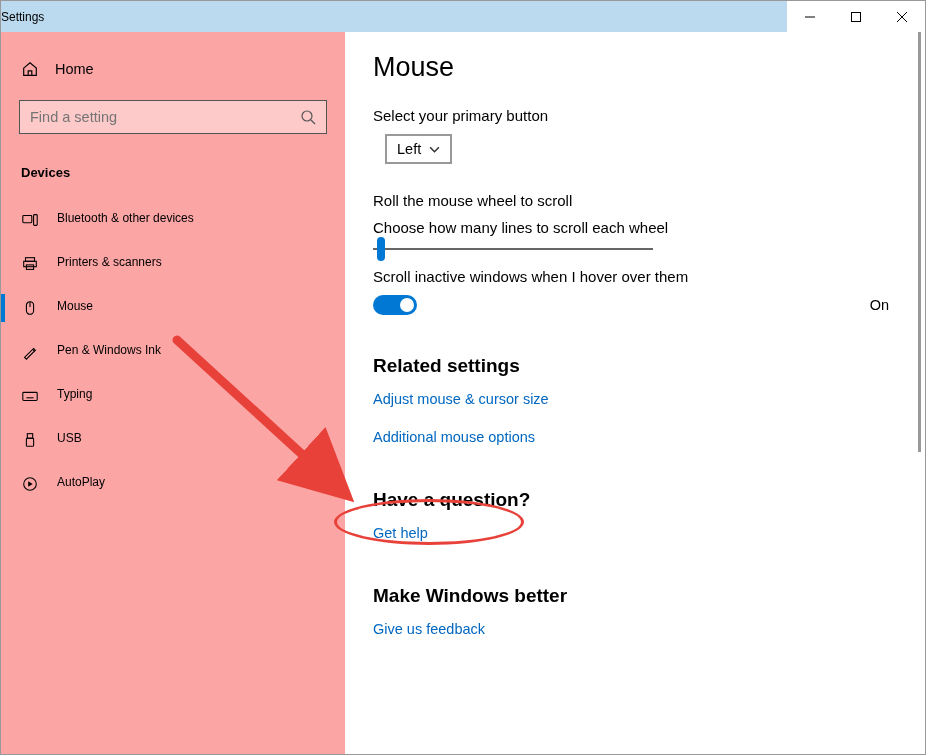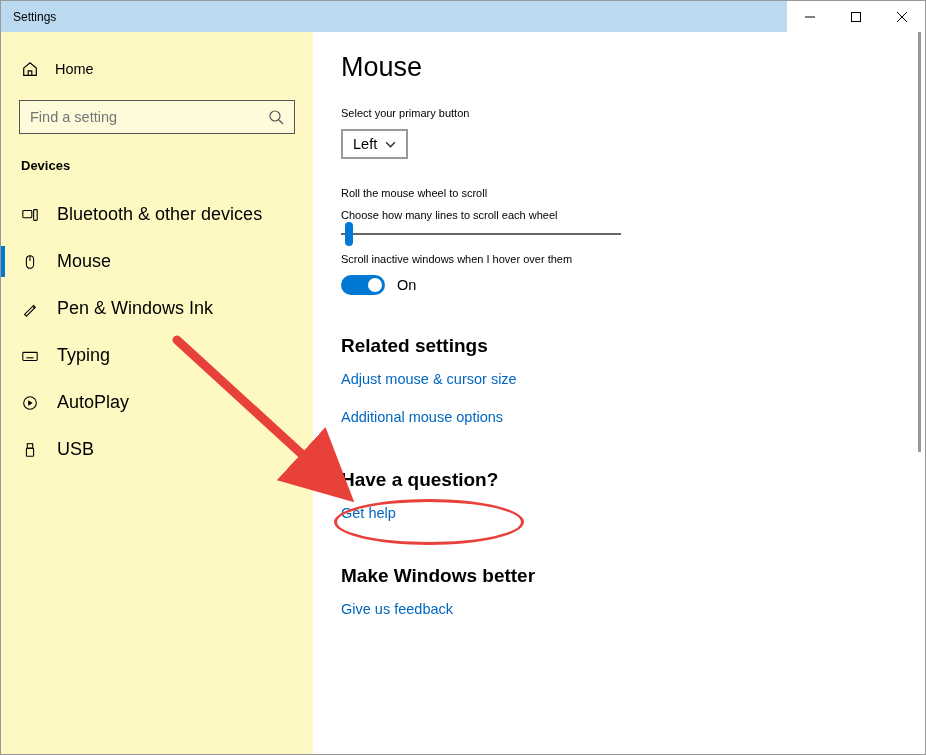--- a/index.html
+++ b/index.html
@@ -1,52 +1,52 @@
 <!DOCTYPE html>
 <html><head>
   <meta charset="utf-8">
   <style>
     * { margin: 0; padding: 0; box-sizing: border-box; font-family: "Segoe UI", Tahoma, sans-serif; }
     body { width: 926px; height: 755px; border: 1px solid #999; background: #fff; overflow: hidden; position: relative; }
 
     
-    .titlebar { height: 31px; background: #bbdaef; display: flex; align-items: center; padding-left: 12px; font-size: 12px; color: #000; }
+    .titlebar { height: 31px; background: #bbdaef; display: flex; align-items: center; font-size: 12px; color: #000; }
     .titlebar-spacer { flex: 1; }
     .win-controls { display: flex; }
     .win-btn { width: 46px; height: 31px; display: flex; align-items: center; justify-content: center; cursor: default; background:#fff; }
     .win-btn svg { stroke: #000; stroke-width: 1; fill: none; }
 
     
     .layout { display: flex; height: calc(100% - 31px); }
-    .sidebar { width: 312px; background: #fef9c3; padding-top: 20px; display:flex; flex-direction:column; }
+    .sidebar { width: 344px; background: #fca5a5; padding-top: 20px; display:flex; flex-direction:column; }
     .content-wrap { flex: 1; display: flex; }
     .content { flex: 1; padding: 20px 28px 20px 28px; overflow-y: auto; }
     .scrollbar { width: 6px; background: #fff; position:relative; margin-right:2px; }
     .scrollbar-thumb { width: 3px; background:#999; position:absolute; top:0; height:420px; left:1px; }
 
     
     .home-row { display: flex; align-items: center; gap: 16px; padding: 8px 20px; margin-bottom: 14px; cursor:pointer; }
     .home-row svg { width:18px; height:18px; }
     .home-row span { font-size: 14.5px; }
     .search-box { margin: 0 18px 24px 18px; height: 34px; border: 1px solid #555; background: rgba(255,255,255,.4); display:flex; align-items:center; padding:0 10px;justify-content:space-between; }
     .search-box input { border:none; background:transparent; flex:1; font-size:14.5px; outline:none; color:#555; }
     .search-box svg { width:16px; height:16px; }
-    .section-label { font-size: 13px; font-weight:600; padding: 0 20px 18px 20px; }
-    .nav-item { display:flex; align-items:center; gap:18px; padding: 13px 20px; font-size:18px; cursor:pointer; position:relative; }
+    .section-label { font-size: 13px; font-weight:600; padding: 0 20px 18px 20px; margin-top: 7px; }
+    .nav-item { display:flex; align-items:flex-start; gap:18px; padding: 13px 20px; font-size:12px; cursor:pointer; position:relative; }
     .nav-item.active::before { content:""; position:absolute; left:0; top:8px; bottom:8px; width:4px; background:#0078d4; }
     .nav-item svg { width:18px; height:18px; flex:0 0 18px; }
 
     
     .page-title { font-size: 27px; font-weight: 400; margin-bottom: 24px; }
-    .field-label { font-size: 11px; margin-bottom: 10px; }
-    .dropdown { border: 2px solid #999; display:inline-flex; align-items:center; padding: 5px 10px; font-size:14.5px; gap:8px; margin-bottom:28px; cursor:pointer; }
+    .field-label { font-size: 15px; margin-bottom: 10px; }
+    .dropdown { border: 2px solid #999; display:inline-flex; align-items:center; padding: 5px 10px; font-size:14.5px; gap:8px; margin-bottom:28px; cursor:pointer;margin-left:12px; }
     .dropdown svg { width:11px; height:11px; }
     .slider-track { width:280px; height:2px; background:#666; position:relative; margin: 12px 0 18px 0; }
     .slider-thumb { width:8px; height:24px; background:#0078d4; border-radius:4px; position:absolute; left:4px; top:-11px; }
-    .toggle-row { display:flex; align-items:center; gap:12px; margin-bottom:40px; }
+    .toggle-row { display:flex; align-items:center; gap:12px; margin-bottom:40px;justify-content:space-between; }
     .toggle { width:44px; height:20px; border-radius:10px; background:#0078d4; position:relative; }
     .toggle::after { content:""; position:absolute; right:3px; top:3px; width:14px; height:14px; border-radius:50%; background:#fff; }
     .toggle-row span { font-size:14.5px; }
     .section-heading { font-size:19px; font-weight:600; margin-bottom:14px; }
     .link { color:#0067c0; font-size:14.5px; margin-bottom:22px; display:block; cursor:pointer; }
     .related-block { margin-bottom:44px; }
 
     
     .annot { position:absolute; pointer-events:none; }
     .arrow-svg { position:absolute; left:170px; top:333px; width:186px; height:170px; }
@@ -96,20 +96,28 @@
     </div>
     <div class="section-label">Devices</div>
 
     <div class="nav-item">
       <svg viewBox="0 0 20 20" fill="none" stroke="#000" stroke-width="1.2">
           <rect x="2" y="5" width="10" height="8" rx="1"></rect>
           <rect x="14" y="4" width="4" height="12" rx="1"></rect>
         </svg>
       <span>Bluetooth &amp; other devices</span>
     </div>
+    <div class="nav-item">
+      <svg viewBox="0 0 20 20" fill="none" stroke="#000" stroke-width="1.2">
+          <rect x="5" y="3" width="10" height="4"></rect>
+          <rect x="3" y="7" width="14" height="6"></rect>
+          <rect x="6" y="11" width="8" height="5"></rect>
+        </svg>
+      <span>Printers &amp; scanners</span>
+    </div>
     <div class="nav-item active">
       <svg viewBox="0 0 20 20" fill="none" stroke="#000" stroke-width="1.2">
           <rect x="6" y="3" width="8" height="14" rx="4"></rect>
           <line x1="10" y1="3" x2="10" y2="9"></line>
         </svg>
       <span>Mouse</span>
     </div>
     <div class="nav-item">
       <svg viewBox="0 0 20 20" fill="none" stroke="#000" stroke-width="1.2">
           <path d="M4 16 L14 6 L16 8 L6 18 Z"></path>
@@ -123,31 +131,31 @@
           <line x1="5" y1="9" x2="5" y2="9"></line>
           <line x1="8" y1="9" x2="8" y2="9"></line>
           <line x1="11" y1="9" x2="11" y2="9"></line>
           <line x1="14" y1="9" x2="14" y2="9"></line>
           <line x1="6" y1="12" x2="14" y2="12"></line>
         </svg>
       <span>Typing</span>
     </div>
     <div class="nav-item">
       <svg viewBox="0 0 20 20" fill="none" stroke="#000" stroke-width="1.2">
+          <rect x="7" y="3" width="6" height="5"></rect>
+          <rect x="6" y="8" width="8" height="9" rx="1"></rect>
+        </svg>
+      <span>USB</span>
+    </div>
+    <div class="nav-item">
+      <svg viewBox="0 0 20 20" fill="none" stroke="#000" stroke-width="1.2">
           <circle cx="10" cy="10" r="7"></circle>
           <polygon points="8,7 8,13 13,10" fill="#000" stroke="none"></polygon>
         </svg>
       <span>AutoPlay</span>
-    </div>
-    <div class="nav-item">
-      <svg viewBox="0 0 20 20" fill="none" stroke="#000" stroke-width="1.2">
-          <rect x="7" y="3" width="6" height="5"></rect>
-          <rect x="6" y="8" width="8" height="9" rx="1"></rect>
-        </svg>
-      <span>USB</span>
     </div>
   </div>
 
   <div class="content-wrap">
     <div class="content">
       <div class="page-title">Mouse</div>
 
       <div class="field-label">Select your primary button</div>
       <div class="dropdown" style="min-width:62px">
         <span>Left</span>

